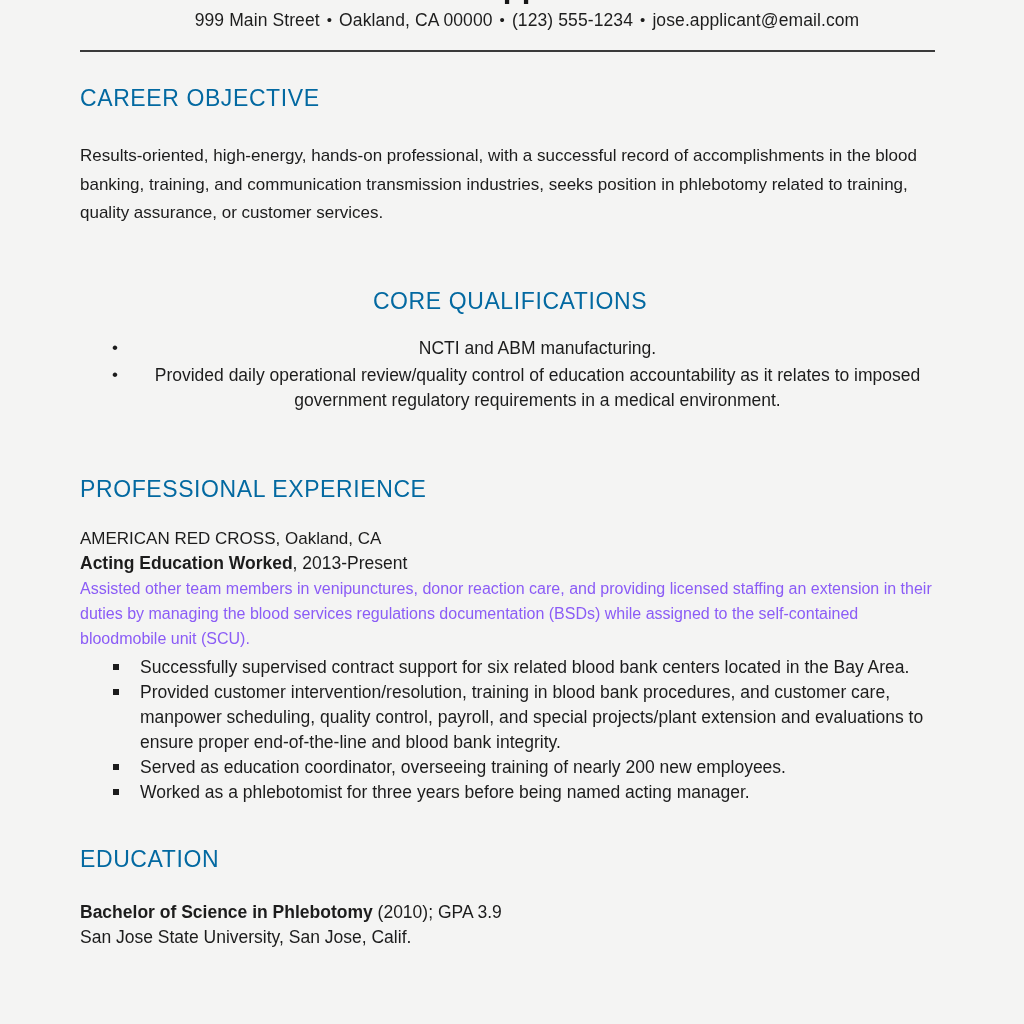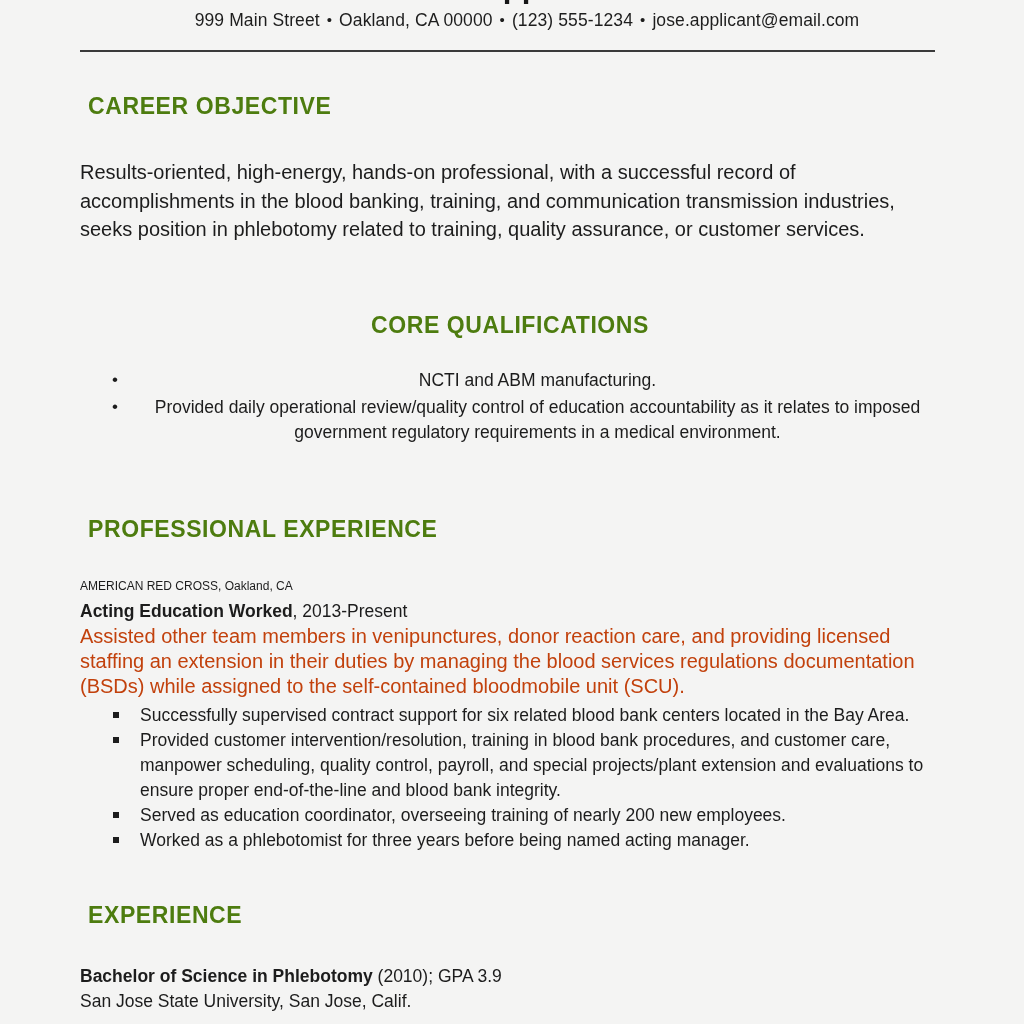--- a/index.html
+++ b/index.html
@@ -71,37 +71,37 @@
   
   .content {
     position: absolute;
     left: 80px;
     top: 96px;
     width: 860px;
   }
 
   .section-title {
     font-size: 23px;
-    font-weight: 700;
+    font-weight: 400;
     letter-spacing: 0.6px;
-    color: #4d7c0f;
-    margin: 8px;
+    color: #0369a1;
+    margin: 0;
     line-height: 1.1;
   }
 
   .section {
     margin: 0;
   }
   .section.objective   { padding-top: 16px; }
   .section.core        { padding-top: 61px; text-align: center; }
   .section.experience  { padding-top: 62px; }
   .section.education   { padding-top: 42px; }
 
   .body-text {
-    font-size: 20px;
+    font-size: 17px;
     line-height: 28.5px;
     color: #1c1c1c;
     margin: 0;
   }
 
   .objective-text {
     padding-top: 31px;
     width: 856px;
   }
 
@@ -150,36 +150,36 @@
     width: 6px;
     height: 6px;
     background: #1c1c1c;
   }
 
   
   .exp-block {
     padding-top: 24px;
   }
   .exp-company {
-    font-size: 12px;
+    font-size: 17px;
     line-height: 25px;
     color: #1c1c1c;
   }
   .exp-role-line {
     font-size: 17.5px;
     line-height: 25px;
     color: #1c1c1c;
   }
   .exp-role {
     font-weight: 700;
   }
   .exp-summary {
-    font-size: 20px;
-    line-height: 25px;
-    color: #c2410c;
+    font-size: 16px;
+    line-height: 25px;
+    color: #8b5cf6;
     width: 860px;
   }
 
   
   .edu-block {
     padding-top: 27px;
   }
   .edu-degree-line {
     font-size: 17.5px;
     line-height: 25px;
@@ -237,21 +237,21 @@
         <ul class="bullets square">
           <li>Successfully supervised contract support for six  related blood bank centers located in the Bay Area.</li>
           <li>Provided customer intervention/resolution, training in blood bank procedures, and customer care, manpower scheduling, quality control, payroll, and special projects/plant extension and evaluations to ensure proper end-of-the-line and blood bank integrity.</li>
           <li>Served as education coordinator, overseeing training of nearly 200 new employees.</li>
           <li>Worked as a phlebotomist for three years before being named acting manager.</li>
         </ul>
       </div>
     </div>
 
     <div class="section education">
-      <h2 class="section-title">EXPERIENCE</h2>
+      <h2 class="section-title">EDUCATION</h2>
 
       <div class="edu-block">
         <div class="edu-degree-line">
           <span class="edu-degree">Bachelor of Science in Phlebotomy</span><span> (2010); GPA 3.9</span>
         </div>
         <div class="edu-school">San Jose State University, San Jose, Calif.</div>
       </div>
     </div>
 
   </div>

